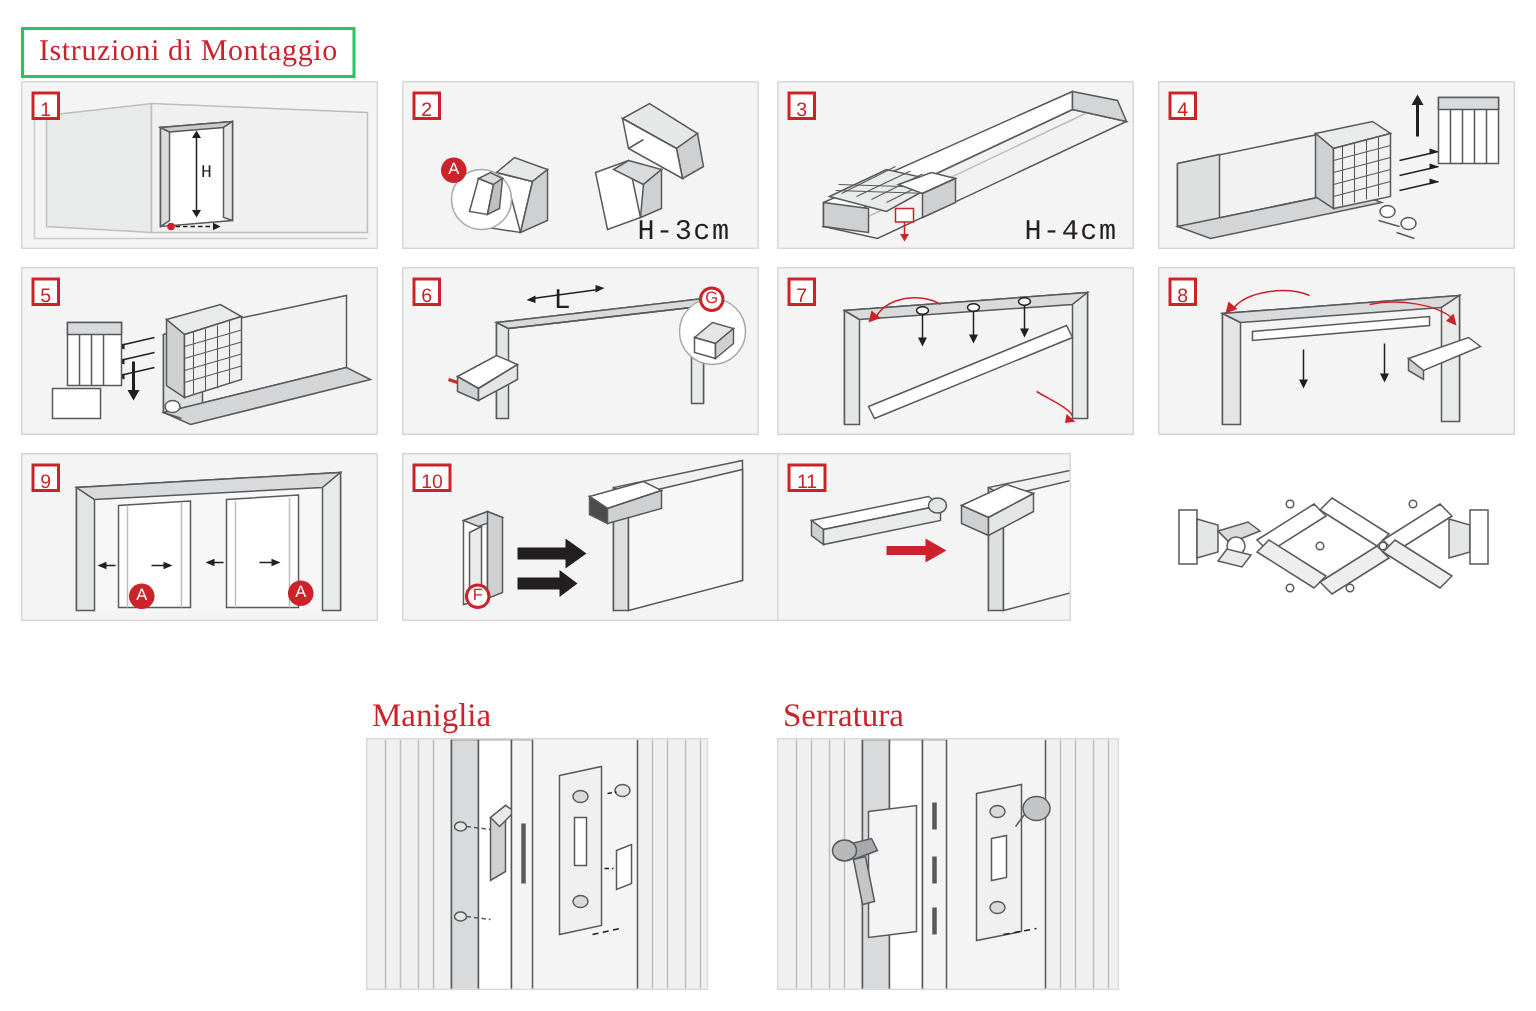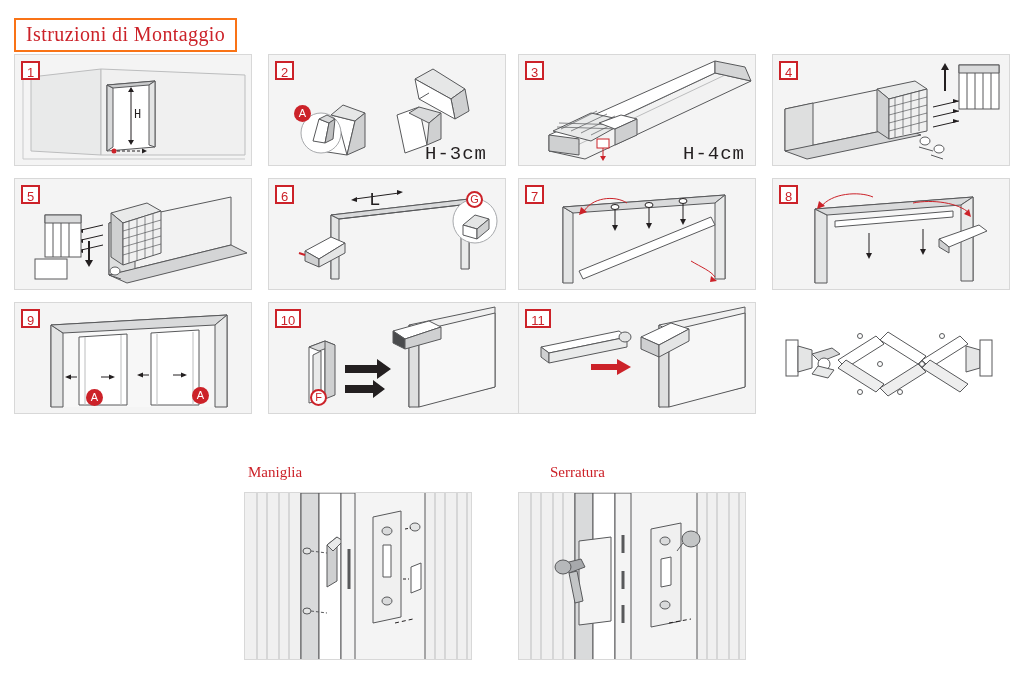--- a/index.html
+++ b/index.html
@@ -11,21 +11,21 @@
     width: 1024px;
     height: 674px;
     position: relative;
     font-family: "Liberation Serif", serif;
     overflow: hidden;
   }
   .title-box {
     position: absolute;
     left: 14px;
     top: 18px;
-    border: 2px solid #f97316;
+    border: 2px solid #22c55e;
     padding: 3px 10px 4px 10px;
     background: #ffffff;
   }
   .title-box .title-text {
     color: #cc2229;
     font-size: 20px;
     font-family: "Liberation Serif", serif;
     letter-spacing: 0.4px;
     white-space: nowrap;
   }
@@ -83,21 +83,21 @@
     position: absolute;
     font-family: "Liberation Mono", monospace;
     font-size: 19px;
     color: #231f20;
     letter-spacing: 1px;
     white-space: nowrap;
   }
   .section-title {
     position: absolute;
     color: #cc2229;
-    font-size: 15px;
+    font-size: 22px;
     font-family: "Liberation Serif", serif;
     white-space: nowrap;
   }
   svg { display: block; }
   .lbl-h {
     position: absolute;
     font-family: "Liberation Mono", monospace;
     font-size: 12px;
     color: #231f20;
   }
@@ -430,21 +430,21 @@
       <path d="M56 38 L56 96 L66 92 L66 42 Z" fill="#cfd0d1" stroke="#58595b"></path>
       <path d="M44 52 L52 48 L52 90 L44 94 Z" fill="#e9eaea" stroke="#58595b"></path>
 
       <path d="M76 62 L108 62 L108 56 L122 66 L108 76 L108 70 L76 70 Z" fill="#231f20" stroke="none"></path>
       <path d="M76 82 L104 82 L104 77 L116 86 L104 95 L104 90 L76 90 Z" fill="#231f20" stroke="none"></path>
     </g>
   </svg>
   <div class="badge outline" style="left:41px; top:86px;">F</div>
 </div>
 
-<div class="panel" style="left:518px; top:302px; width:238px; height:112px;">
+<div class="panel" style="left:518px; top:302px; width:196px; height:112px;">
   <div class="step-num wide">11</div>
   <svg width="238" height="112" viewBox="0 0 238 112">
     <g stroke="#58595b" stroke-width="1" fill="none">
 
       <path d="M140 104 L140 22 L226 4 L226 84 Z" fill="#f0f0f0" stroke="#58595b"></path>
       <path d="M140 22 L150 28 L150 104 L140 104 Z" fill="#dedfdf" stroke="#58595b"></path>
       <path d="M150 28 L226 10 L226 84 L150 104 Z" fill="#f7f7f7" stroke="#58595b"></path>
 
       <path d="M122 34 L152 20 L170 26 L140 42 Z" fill="#ffffff" stroke="#58595b"></path>
       <path d="M122 34 L122 46 L140 54 L140 42 Z" fill="#cfd0d1" stroke="#58595b"></path>
@@ -486,21 +486,21 @@
       <circle cx="88" cy="34" r="2.5" fill="#ffffff" stroke="#58595b"></circle>
       <circle cx="170" cy="34" r="2.5" fill="#ffffff" stroke="#58595b"></circle>
 
       <path d="M194 44 L208 48 L208 66 L194 70 Z" fill="#e4e5e5" stroke="#58595b"></path>
       <rect x="208" y="38" width="12" height="36" fill="#ffffff" stroke="#58595b"></rect>
     </g>
   </svg>
 </div>
 
 <div class="section-title" style="left:248px; top:464px;">Maniglia</div>
-<div class="section-title" style="left:522px; top:464px;margin-left:28px;">Serratura</div>
+<div class="section-title" style="left:522px; top:464px;">Serratura</div>
 
 <div class="panel" style="left:244px; top:492px; width:228px; height:168px;">
   <svg width="228" height="168" viewBox="0 0 228 168">
     <g stroke="#58595b" stroke-width="1" fill="none">
 
       <path d="M0 0 L56 0 L56 168 L0 168 Z" fill="#f0f0f0" stroke="none"></path>
       <path d="M12 0 L12 168 M22 0 L22 168 M34 0 L34 168 M44 0 L44 168" stroke="#bcbdbe"></path>
       <path d="M56 0 L56 168" stroke="#58595b"></path>
       <path d="M56 0 L74 0 L74 168 L56 168 Z" fill="#d9dadb" stroke="#58595b"></path>
       <path d="M74 0 L96 0 L96 168 L74 168 Z" fill="#ffffff" stroke="#58595b"></path>

